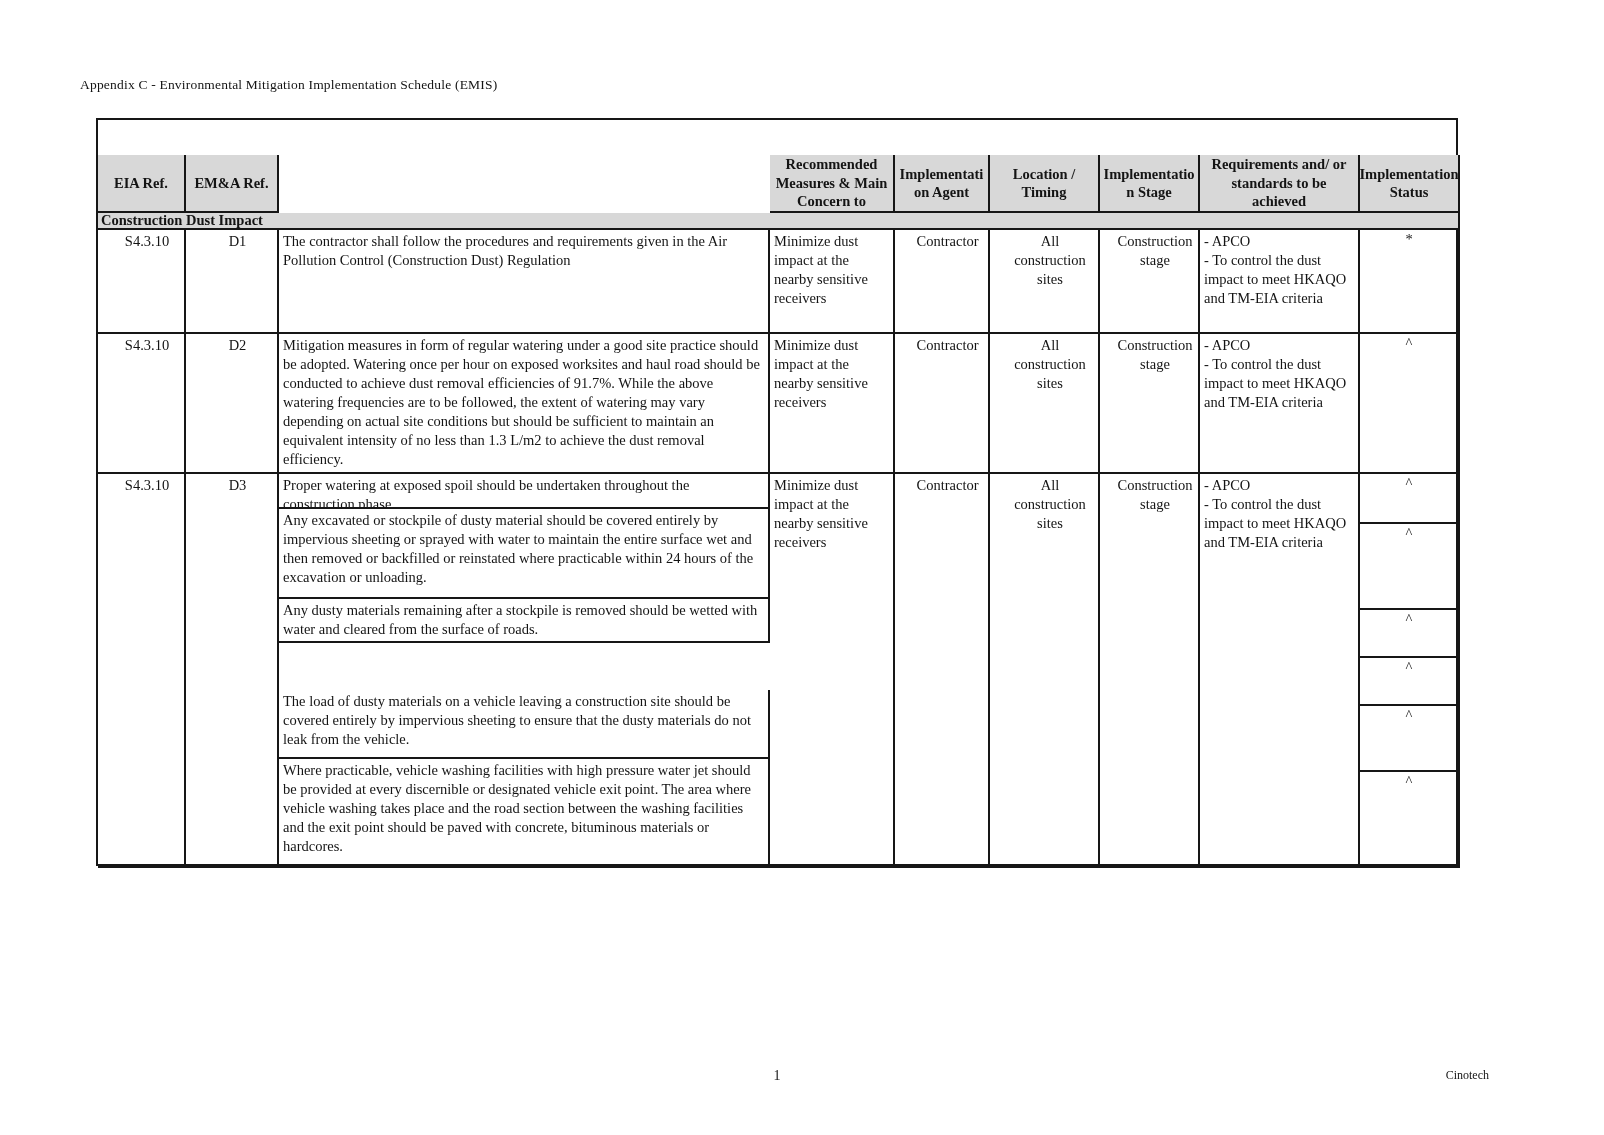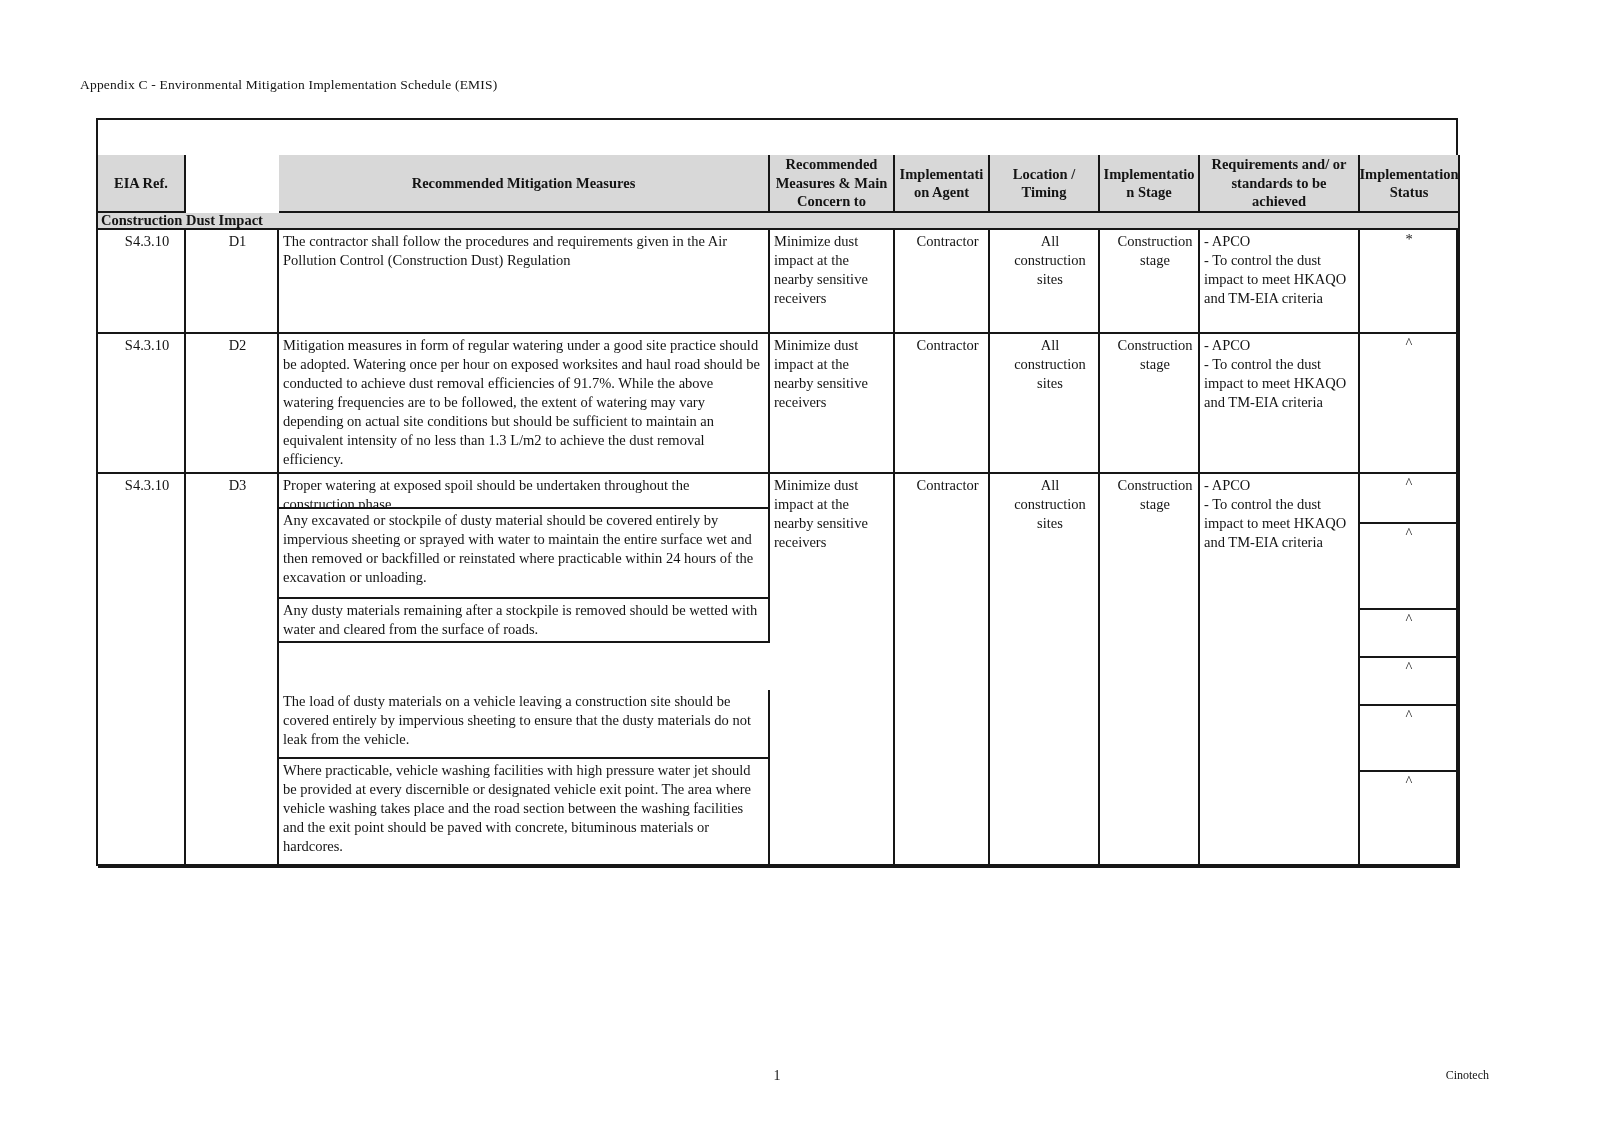--- a/index.html
+++ b/index.html
@@ -89,21 +89,21 @@
   }
 </style>
 </head>
 <body>
 
 <div class="doc-title">Appendix C - Environmental Mitigation Implementation Schedule (EMIS)</div>
 
 <div class="emis-table">
 
   <div class="cell hd" style="grid-area:1/1/2/2">EIA Ref.</div>
-  <div class="cell hd" style="grid-area:1/3/2/4">Recommended Mitigation Measures</div>
+  <div class="cell hd" style="grid-area:1/2/2/3">EM&amp;A Ref.</div>
   <div class="cell hd" style="grid-area:1/4/2/5">Objectives of the
 Recommended
 Measures &amp; Main
 Concern to
 Address</div>
   <div class="cell hd" style="grid-area:1/5/2/6">Implementati
 on Agent</div>
   <div class="cell hd" style="grid-area:1/6/2/7">Location /
 Timing</div>
   <div class="cell hd" style="grid-area:1/8/2/9">Requirements and/ or

